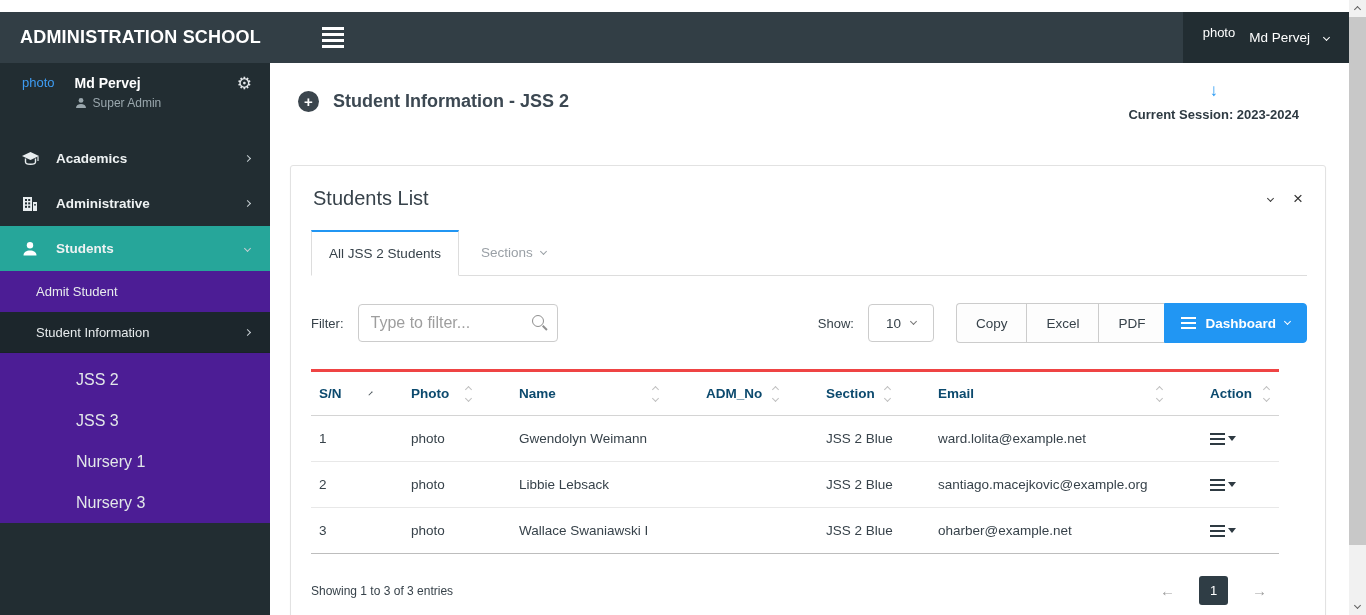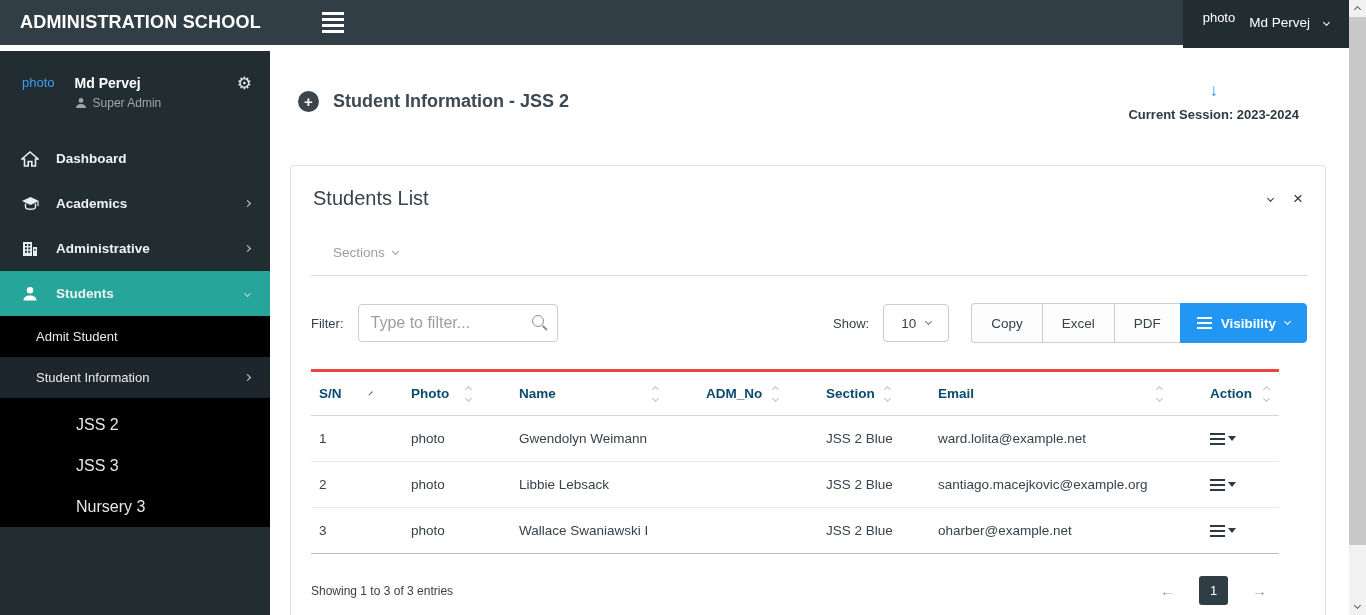--- a/index.html
+++ b/index.html
@@ -1,21 +1,21 @@
 <!DOCTYPE html>
 <html><head>
 <meta charset="utf-8">
 <style>
   * { margin:0; padding:0; box-sizing:border-box; }
   html,body { width:1366px; height:615px; overflow:hidden;
     font-family:"Liberation Sans", sans-serif; background:#fff; }
   .app { position:relative; width:1366px; height:615px; }
 
   
-  .topbar { position:absolute; top:0; left:0; right:17px; height:45px;
+  .topbar { position:absolute; top:12px; left:0; right:17px; height:51px;
     background:#323e45; display:flex; align-items:center; z-index:5; }
   .brand { width:270px; padding-left:20px; color:#fff; font-size:18px;
     font-weight:600; letter-spacing:.2px; }
   .nav-hamburger { margin-left:52px; display:flex; flex-direction:column; gap:3px; cursor:pointer; }
   .nav-hamburger i { display:block; width:22px; height:3px; background:#fff; }
   .topbar-user { margin-left:auto; height:51px; background:#222d32; display:flex;
     align-items:center; padding:0 20px; gap:14px; color:#fff; cursor:pointer; }
   .topbar-user .photo-label { font-size:13px; transform:translateY(-5px); }
   .topbar-user .user-name { font-size:13.5px; }
   .chev { display:inline-block; border-left:2px solid currentColor; border-top:2px solid currentColor;
@@ -35,21 +35,21 @@
   .profile-role { display:flex; align-items:center; gap:6px; margin-top:5px;
     color:#9aa7ad; font-size:12px; }
   .profile-gear { margin-left:auto; color:#e4e8ea; font-size:17px; cursor:pointer; line-height:1; }
 
   .nav-item { height:45px; display:flex; align-items:center; gap:16px;
     padding:0 20px; font-size:13.5px; font-weight:600; color:#eef2f3; cursor:pointer; }
   .nav-item .mi { width:20px; display:flex; justify-content:center; color:#e8edef; }
   .nav-item .arrow { margin-left:auto; color:#c6cfd3; }
   .nav-item.active { background:#26a69a; }
 
-  .submenu { background:#000000; }
+  .submenu { background:#4c1d95; }
   .submenu-item { height:41px; display:flex; align-items:center; padding:0 20px 0 36px;
     font-size:13px; color:#e7ebed; cursor:pointer; }
   .submenu-item .arrow { margin-left:auto; color:#c6cfd3; }
   .submenu-item.active { background:#1c262c; border-top:1px solid #19222
 7; border-bottom:1px solid #192227; }
   .child-menu { padding-top:6px; }
   .child-item { height:41px; display:flex; align-items:center; padding-left:76px;
     font-size:16px; color:#e2e7e9; cursor:pointer; }
 
   
@@ -178,28 +178,20 @@
           </svg>
           <span>Super Admin</span>
         </div>
       </div>
       <span class="profile-gear">⚙</span>
     </div>
 
     <div class="nav">
       <div class="nav-item">
         <span class="mi">
-          <svg width="18" height="16" viewBox="0 0 18 16">
-              <path d="M9 1 L17 8 H14.5 V15 H10.8 V10.5 H7.2 V15 H3.5 V8 H1 Z" fill="none" stroke="#e8edef" stroke-width="1.6"></path>
-            </svg>
-        </span>
-        <span>Dashboard</span>
-      </div>
-      <div class="nav-item">
-        <span class="mi">
           <svg width="19" height="15" viewBox="0 0 19 15">
               <path d="M9.5 1 L18 5 L9.5 9 L1 5 Z" fill="#e8edef"></path>
               <path d="M4.5 7.5 V11 c0 1.2 2.2 2.2 5 2.2s5-1 5-2.2 V7.5" fill="none" stroke="#e8edef" stroke-width="1.4"></path>
               <path d="M17 5.6 V10" stroke="#e8edef" stroke-width="1.2"></path>
             </svg>
         </span>
         <span>Academics</span>
         <span class="arrow chev right sm"></span>
       </div>
       <div class="nav-item">
@@ -234,20 +226,21 @@
         <div class="submenu-item">
           <span>Admit Student</span>
         </div>
         <div class="submenu-item active">
           <span>Student Information</span>
           <span class="arrow chev right sm"></span>
         </div>
         <div class="child-menu">
           <div class="child-item">JSS 2</div>
           <div class="child-item">JSS 3</div>
+          <div class="child-item">Nursery 1</div>
           <div class="child-item">Nursery 3</div>
         </div>
       </div>
     </div>
   </div>
 
   <div class="main">
     <div class="page-header">
       <div class="title-wrap">
         <span class="plus-circle"></span>
@@ -262,20 +255,21 @@
     <div class="card">
       <div class="card-header">
         <span class="card-title">Students List</span>
         <div class="card-tools">
           <span class="collapse-btn chev down sm"></span>
           <span class="close-btn">×</span>
         </div>
       </div>
 
       <div class="tabs">
+        <div class="tab active">All JSS 2 Students</div>
         <div class="tab plain">
           <span>Sections</span>
           <span class="chev down sm"></span>
         </div>
       </div>
 
       <div class="toolbar">
         <span class="filter-label">Filter:</span>
         <div class="filter-input-wrap">
           <input class="filter-input" type="text" placeholder="Type to filter..." style="">
@@ -290,21 +284,21 @@
           <div class="btn-group">
             <div class="btn">Copy</div>
             <div class="btn">Excel</div>
             <div class="btn">PDF</div>
             <div class="btn-visibility">
               <span class="bars">
                   <i></i>
                   <i></i>
                   <i></i>
                 </span>
-              <span>Visibility</span>
+              <span>Dashboard</span>
               <span class="chev down sm"></span>
             </div>
           </div>
         </div>
       </div>
 
       <table class="students">
         <colgroup>
           <col class="col-sn">
             <col class="col-photo">

